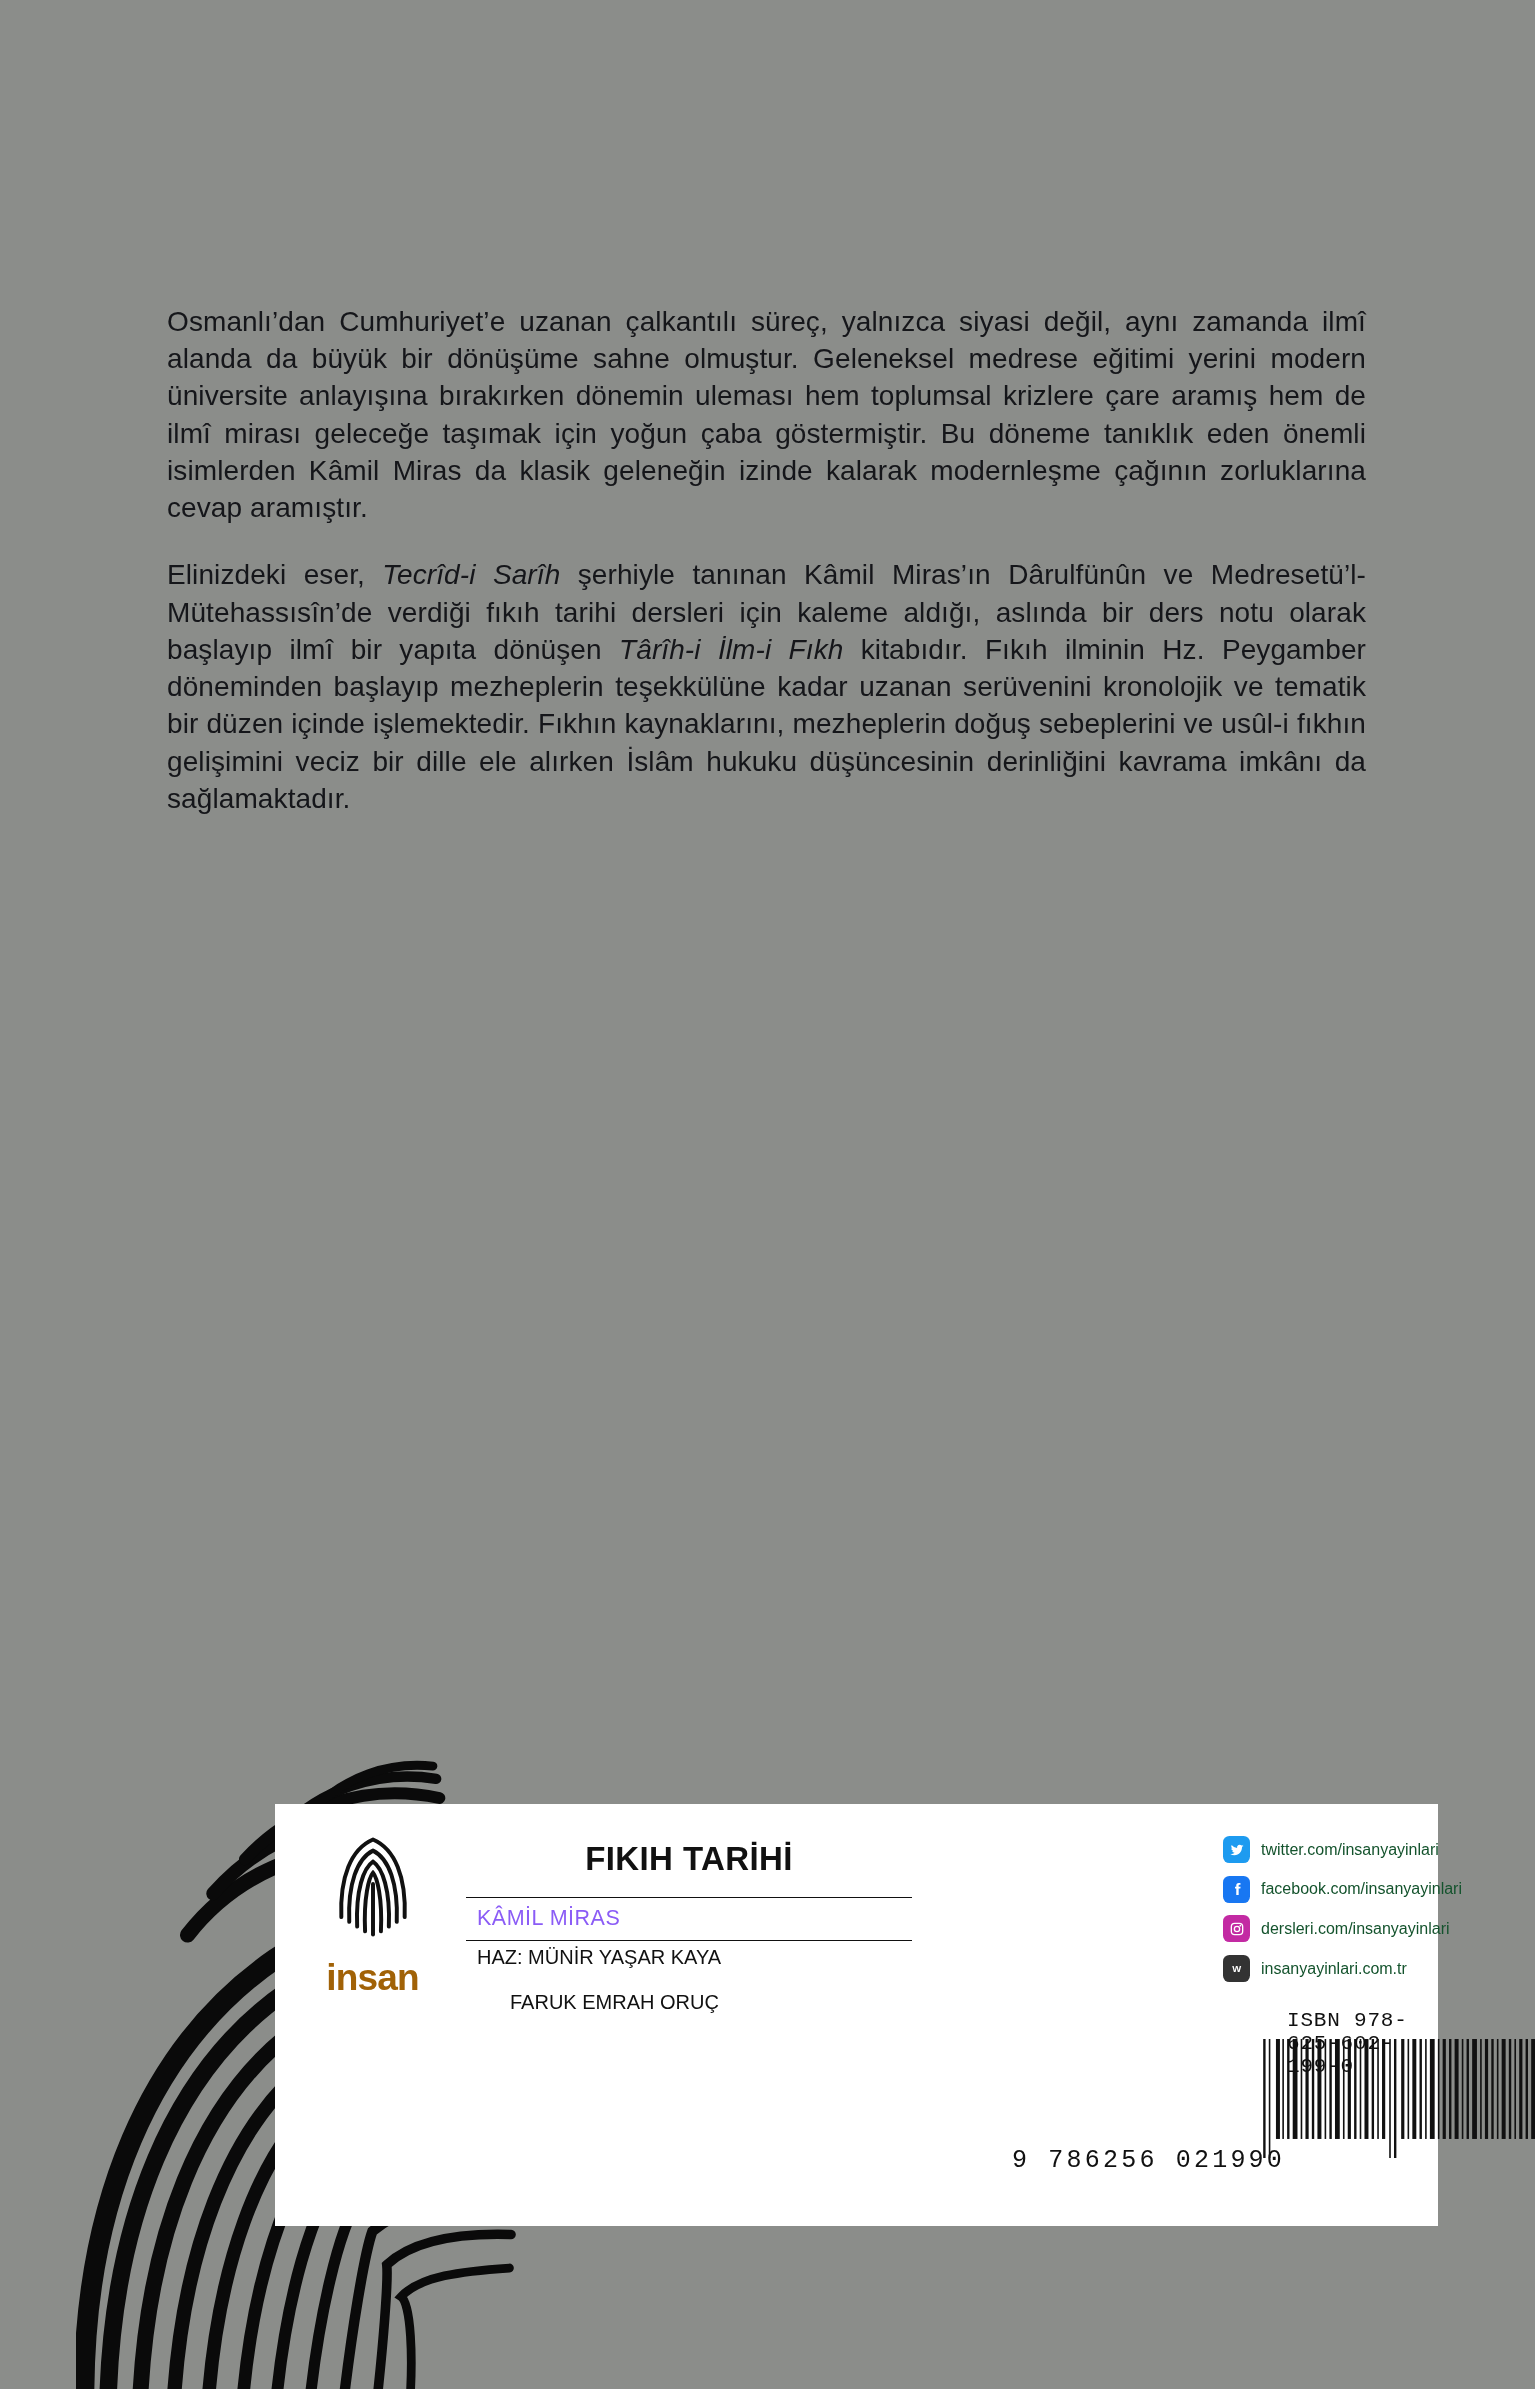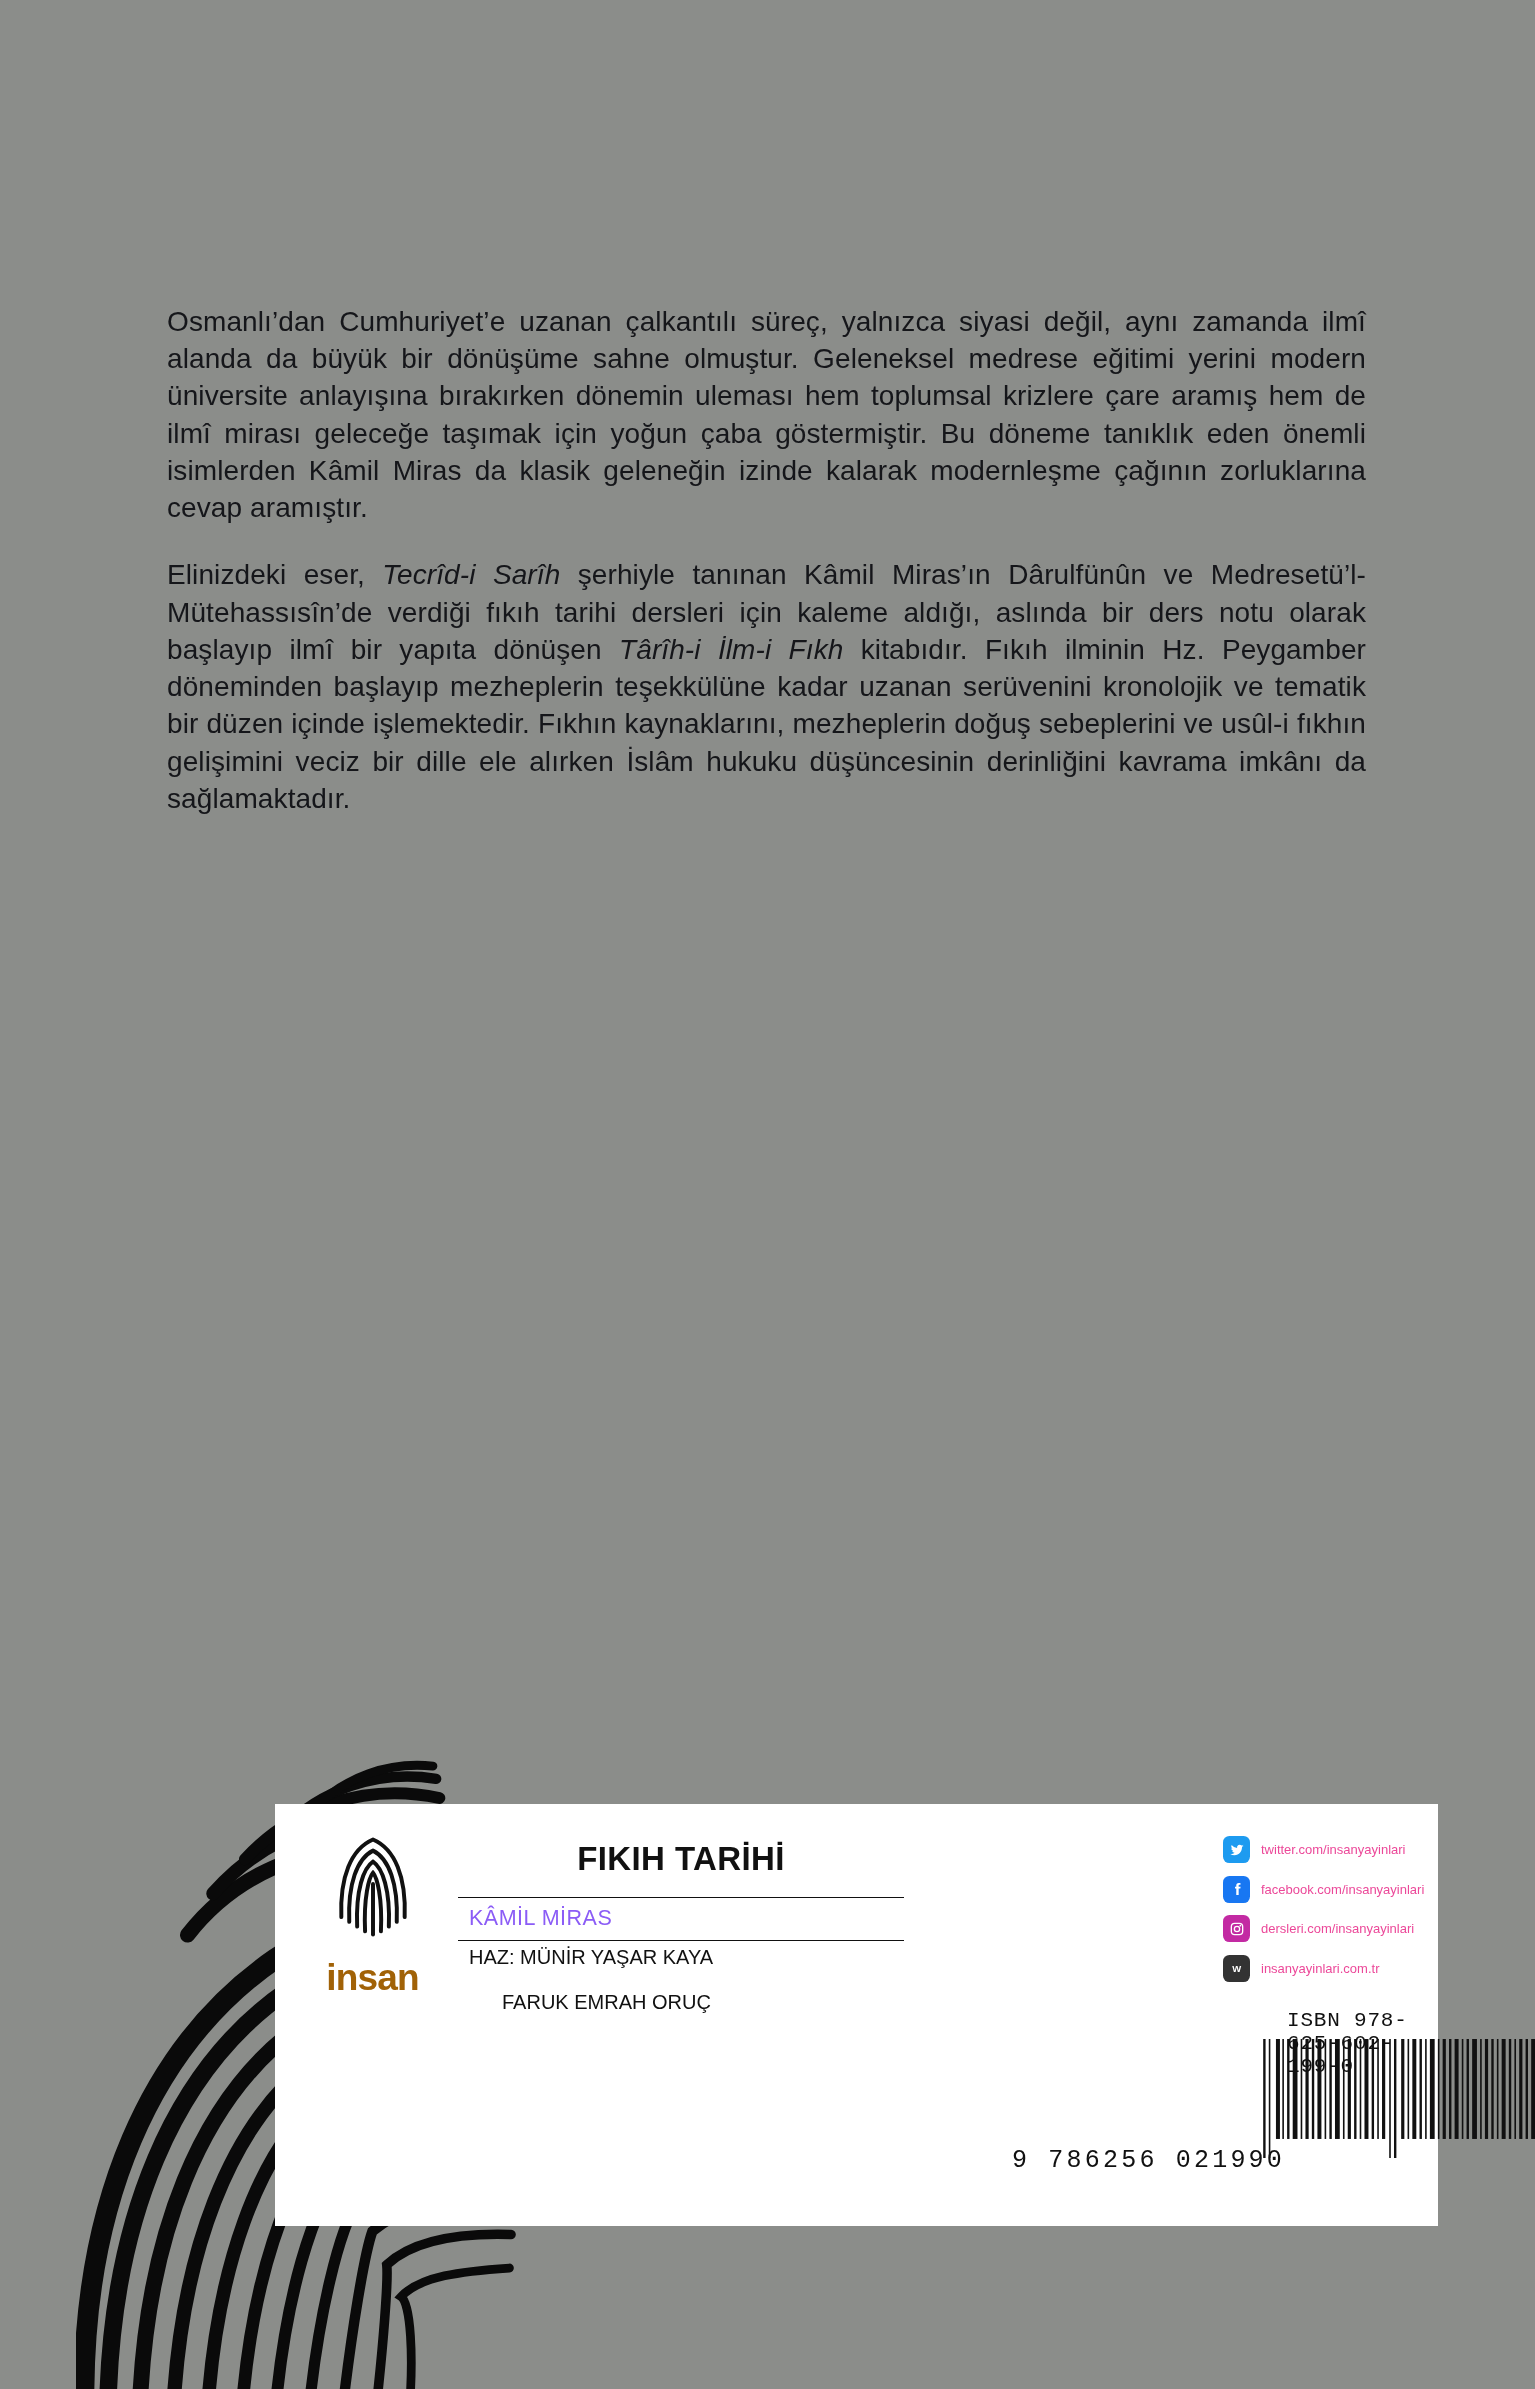--- a/index.html
+++ b/index.html
@@ -69,21 +69,21 @@
     font-size: 37px;
     font-weight: 700;
     color: #a16207;
     letter-spacing: -0.8px;
     margin-top: 16px;
   }
 
   
   #title-table {
     position: absolute;
-    left: 183px;
+    left: 191px;
     top: 17.5px;
     width: 446px;
   }
   .t-row { border-bottom: 1.6px solid #111; }
   .t-title {
     height: 76px;
     display: flex; align-items: center; justify-content: center;
     font-size: 33px; font-weight: 700; color: #111; letter-spacing: 0.4px;
   }
   .t-author {
@@ -131,21 +131,21 @@
     left: 948px;
     top: 32px;
     width: 342px;
   }
   .s-item { display: flex; align-items: center; margin-bottom: 12.7px; }
   .s-icon {
     width: 27px; height: 27px; border-radius: 6.4px;
     display: flex; align-items: center; justify-content: center;
     flex: 0 0 auto;
   }
-  .s-label { font-size: 13px; color: #ec4899; margin-left: 11px; }
+  .s-label { font-size: 16px; color: #14532d; margin-left: 11px; }
 
   
   #isbn-text {
     position: absolute;
     left: 1012px;
     top: 205px;
     font-family: "Liberation Mono", monospace;
     font-size: 21px;
     letter-spacing: 0.8px;
     color: #111;

